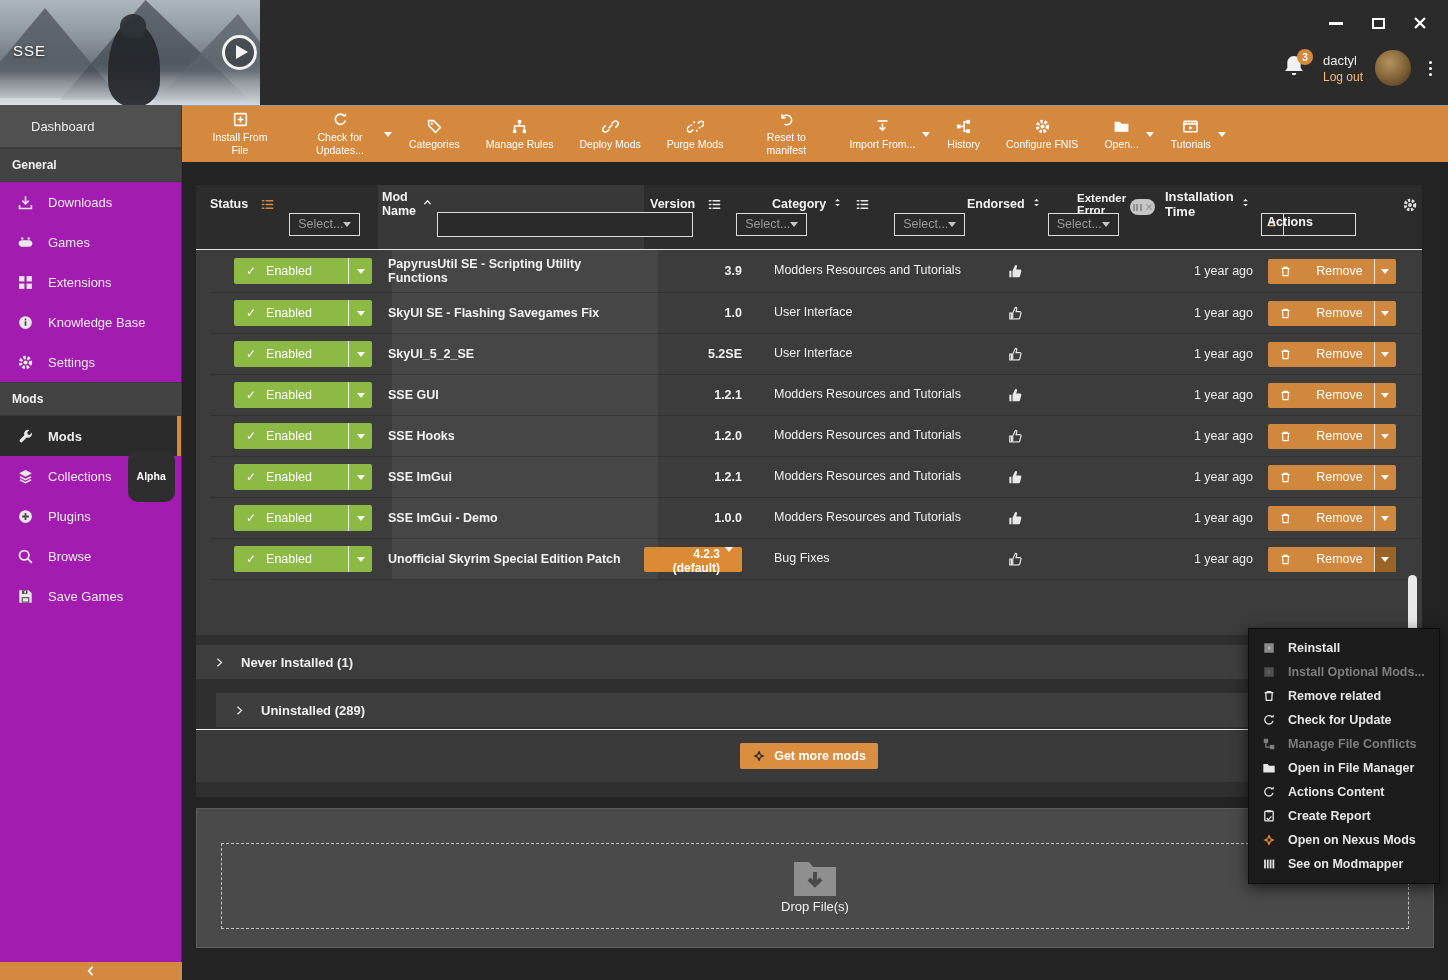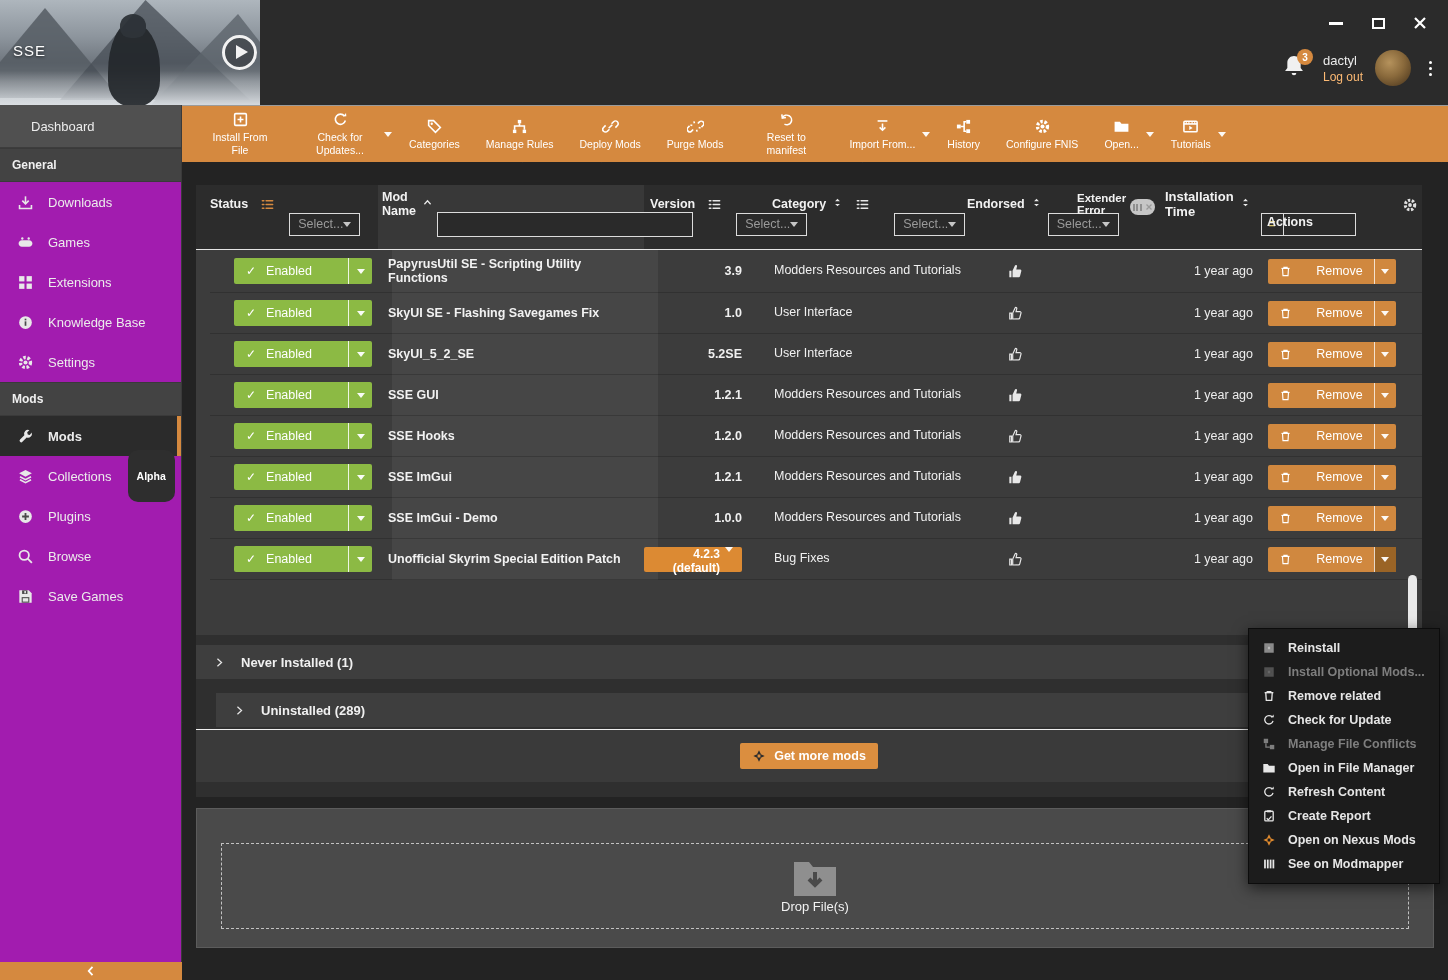--- a/index.html
+++ b/index.html
@@ -1087,21 +1087,21 @@
     <span class="lbl">Open in File Manager</span>
   </div>
 
   <div class="ctx-item">
     <span class="ico" style="width: 14px; height: 14px;">
           <svg viewBox="0 0 16 16" width="100%" height="100%" style="display:block">
             <path d="M12.6 9a4.8 4.8 0 1 1-.9-4.3" stroke="currentColor" fill="none" stroke-width="1.5"></path>
             <path d="M13.2 1.8l.3 3.1-3.1.3z" fill="currentColor"></path>
           </svg>
         </span>
-    <span class="lbl">Refresh Content</span>
+    <span class="lbl">Actions Content</span>
   </div>
 
   <div class="ctx-item">
     <span class="ico" style="width: 14px; height: 14px;">
           <svg viewBox="0 0 16 16" width="100%" height="100%" style="display:block">
             <rect x="3.2" y="2.6" width="9.6" height="11" rx="1" stroke="currentColor" fill="none" stroke-width="1.5"></rect>
             <rect x="5.8" y="1.4" width="4.4" height="2.4" fill="currentColor"></rect>
             <path d="M5.4 10.6l1.8 1.8 3.6-4" stroke="currentColor" fill="none" stroke-width="1.5"></path>
           </svg>
         </span>

